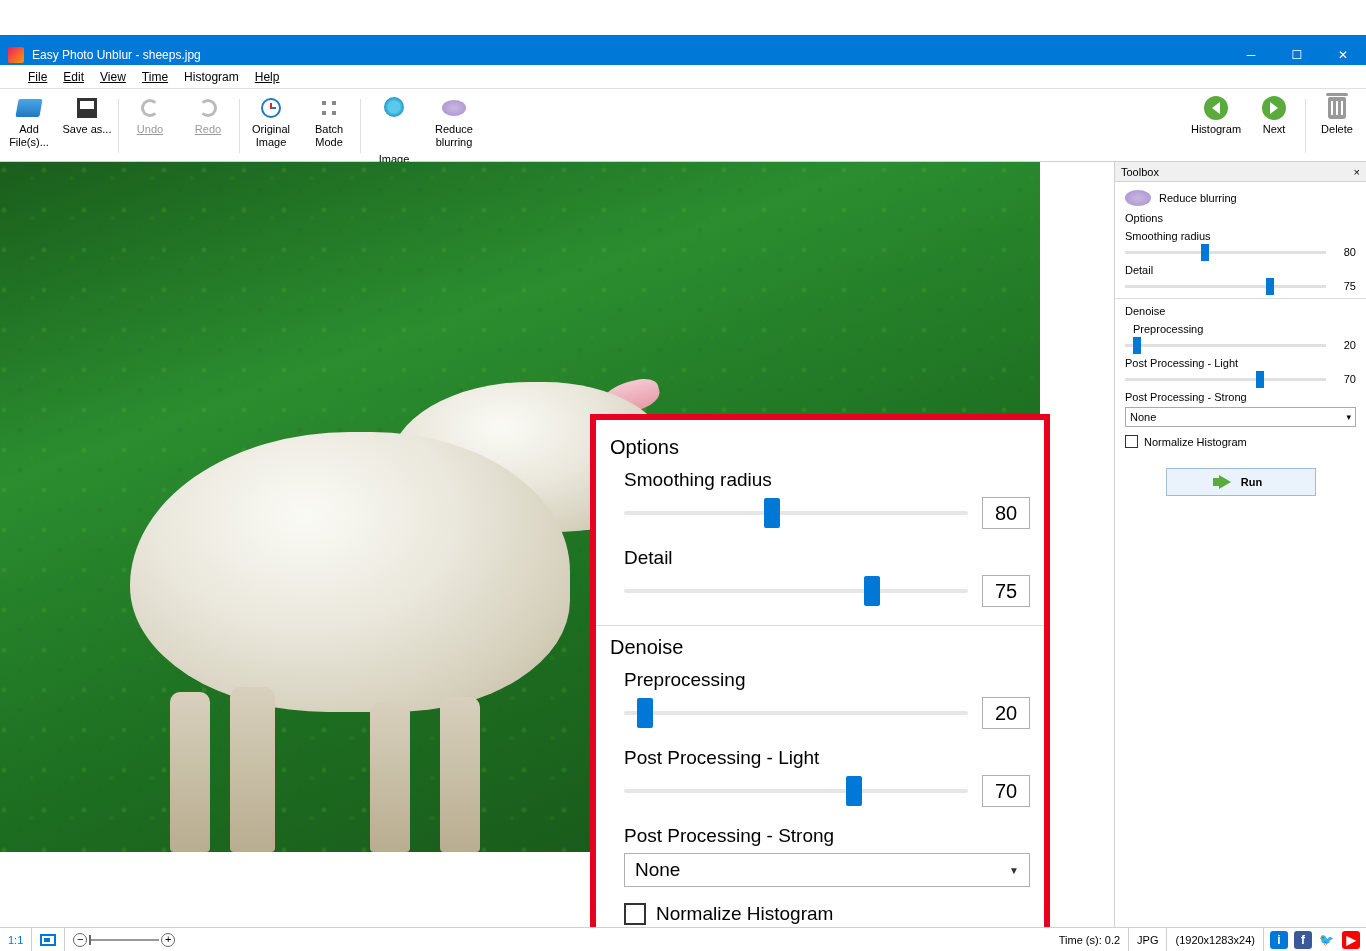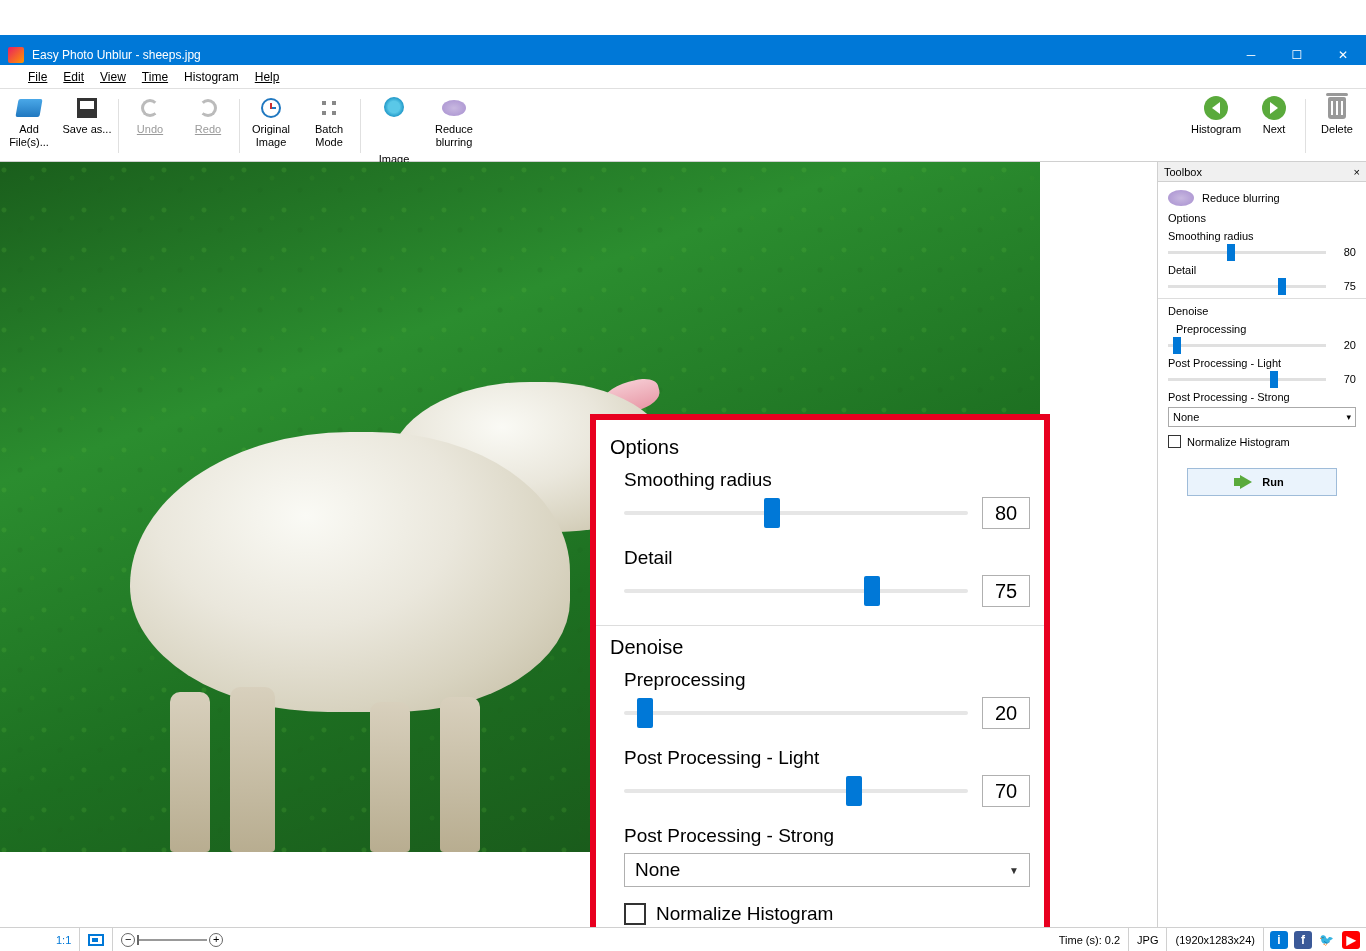--- a/index.html
+++ b/index.html
@@ -43,21 +43,21 @@
 .overlay .sec-title { font-size: 20px; margin: 6px 0 10px 0;}
 .overlay .opt-label { font-size: 19px; margin: 4px 0 6px 14px;}
 .overlay .slider-row { display:flex; align-items:center; gap:14px; margin: 2px 0 18px 14px;}
 .overlay .slider-track { flex:1; height:4px; background:#e6e6e6; position:relative; border-radius:2px;}
 .overlay .slider-thumb { position:absolute; top:-13px; width:16px; height:30px; background:#0078d7; border-radius:2px; transform:translateX(-50%);}
 .overlay .valbox { width:48px; height:32px; border:1px solid #b0b0b0; display:flex; align-items:center; justify-content:center; font-size:20px;}
 .overlay .selbox { height:34px; border:1px solid #b0b0b0; display:flex; align-items:center; padding:0 10px; margin-left:14px; margin-bottom:16px; position:relative;}
 .overlay .selbox::after { content:"▼"; position:absolute; right:10px; font-size:10px; color:#333;}
 .overlay .chk-row { display:flex; align-items:center; gap:10px; margin-left:14px;}
 .overlay .chkbox { width:22px; height:22px; border:2px solid #333;}
-.sidepanel { width:209px; border-left:1px solid #d0d0d0; background:#fff; display:flex; flex-direction:column; font-size:11px;}
+.sidepanel { width:252px; border-left:1px solid #d0d0d0; background:#fff; display:flex; flex-direction:column; font-size:11px;}
 .sidepanel .sp-title { height:20px; background:#f0f0f0; border-bottom:1px solid #d0d0d0; display:flex; align-items:center; padding:0 6px; justify-content:space-between;}
 .sidepanel .sp-body { padding: 8px 10px; flex:1; overflow:auto;}
 .sp-row { display:flex; align-items:center; gap:8px; margin-bottom:6px;}
 .sp-ellipse { width:26px; height:16px; background: radial-gradient(ellipse,#c8b8e0,#a890d0); border-radius:50%;}
 .sp-preset-icon { width:22px; height:18px; display:flex; flex-direction:column; gap:2px;}
 .sp-preset-icon div{ height:3px; background:#888; position:relative;}
 .sp-preset-icon div::after{content:""; position:absolute; width:5px; height:5px; background:#666; top:-1px; border-radius:1px;}
 .sp-preset-icon div:nth-child(1)::after{left:2px;}
 .sp-preset-icon div:nth-child(2)::after{left:12px;}
 .sp-preset-icon div:nth-child(3)::after{left:6px;}
@@ -67,21 +67,21 @@
 .sp-sl-label { font-size:11px; margin-top:6px;}
 .sp-sl-row { display:flex; align-items:center; gap:6px; margin:4px 0 6px 0;}
 .sp-track { flex:1; height:3px; background:#e0e0e0; position:relative;}
 .sp-thumb { position:absolute; top:-7px; width:8px; height:17px; background:#0078d7; transform:translateX(-50%);}
 .sp-val { width:24px; text-align:right; font-size:11px;}
 .sp-chk-row { display:flex; align-items:center; gap:6px; margin-top:8px;}
 .sp-chkbox { width:13px; height:13px; border:1px solid #333;}
 .sp-run { margin: 20px auto 0 auto; width:150px; height:28px; border:1px solid #9fbcd9; background:#eaf3fc; display:flex; align-items:center; justify-content:center; gap:10px; font-weight:bold; cursor:pointer;}
 .sp-run .arrow{ width:0;height:0; border-top:7px solid transparent; border-bottom:7px solid transparent; border-left:12px solid #5aaa3c; position:relative;}
 .sp-run .arrow::before{content:""; position:absolute; left:-18px; top:-4px; width:6px; height:8px; background:#5aaa3c;}
-.statusbar { height:24px; border-top:1px solid #d0d0d0; display:flex; align-items:center; font-size:11px; background:#fff;padding-left:48px;}
+.statusbar { height:24px; border-top:1px solid #d0d0d0; display:flex; align-items:center; font-size:11px; background:#fff;}
 .statusbar .sitem { padding:0 8px; border-right:1px solid #d0d0d0; height:100%; display:flex; align-items:center; gap:4px;}
 .statusbar .sflex { flex:1;}
 .zoom-widget { display:flex; align-items:center; gap:2px;}
 .zoom-btn { width:14px; height:14px; border:1px solid #666; border-radius:50%; display:flex; align-items:center; justify-content:center; font-size:11px; line-height:1; cursor:pointer;}
 .zoom-track { width:70px; height:2px; background:#999; position:relative;}
 .zoom-track::after{content:""; position:absolute; left:0; top:-4px; width:2px; height:10px; background:#666;}
 .social { display:flex; gap:6px; padding:0 6px; align-items:center;}
 .social span{ width:18px; height:18px; border-radius:3px; display:inline-flex; align-items:center; justify-content:center; color:#fff; font-size:12px; font-weight:bold;}
 
 .ic-add{ width:24px; height:18px; background: linear-gradient(#4aa8e8,#2078c0); transform: skewX(-10deg); border-radius:2px;}

